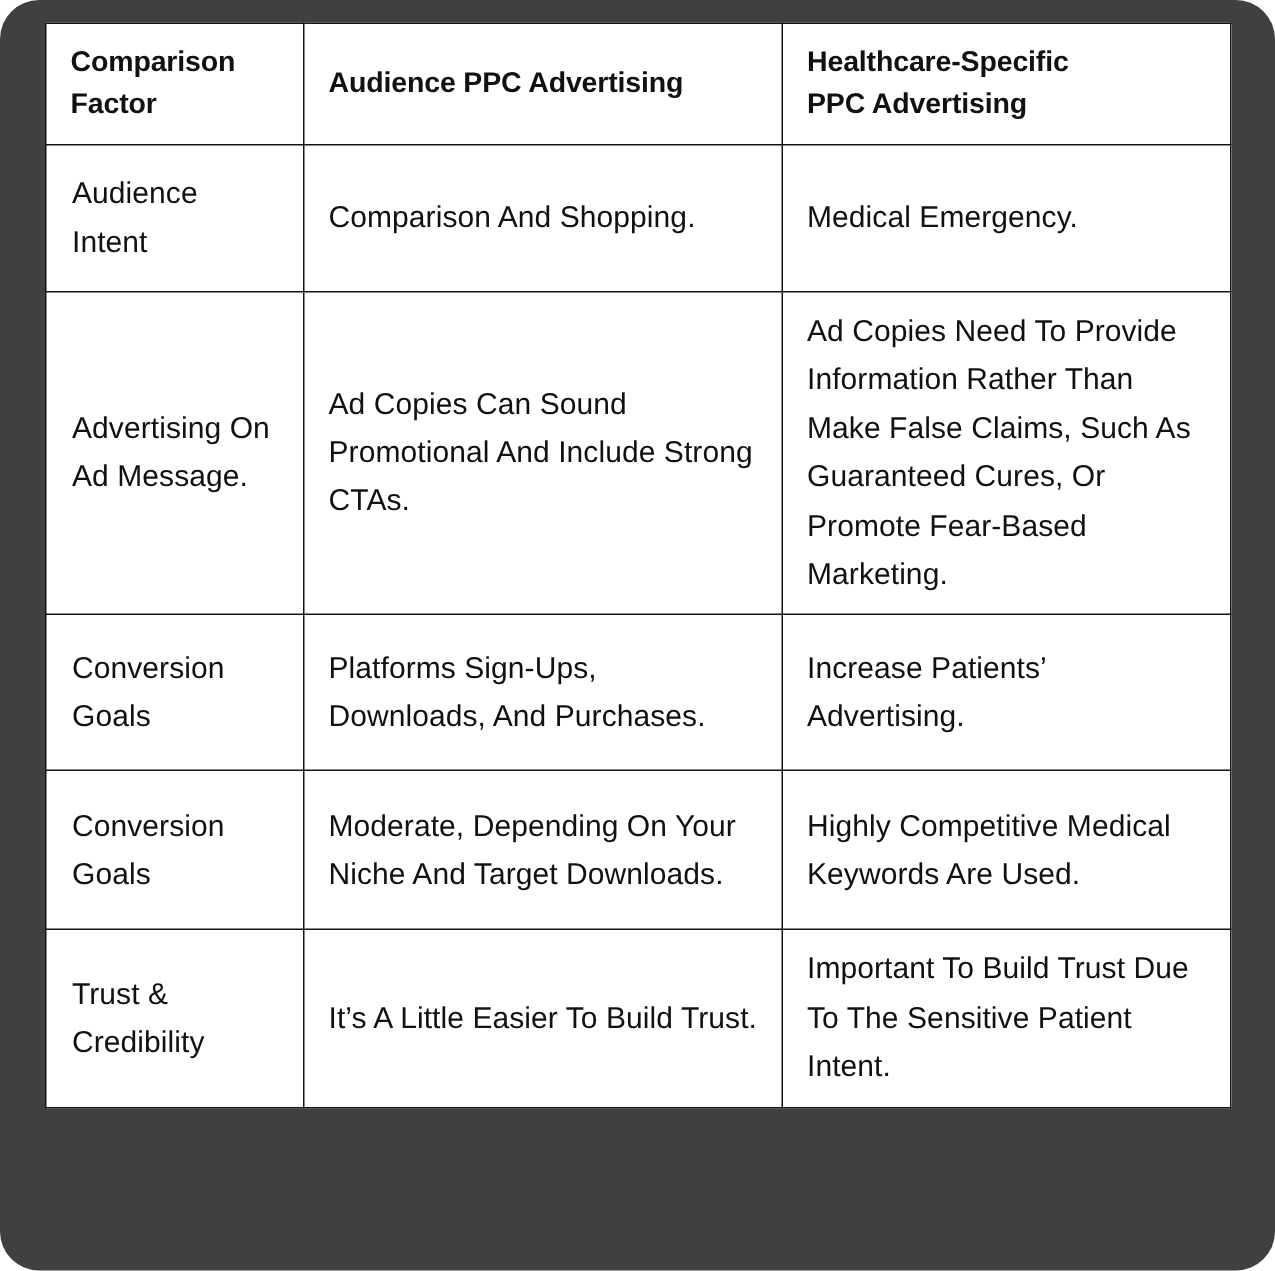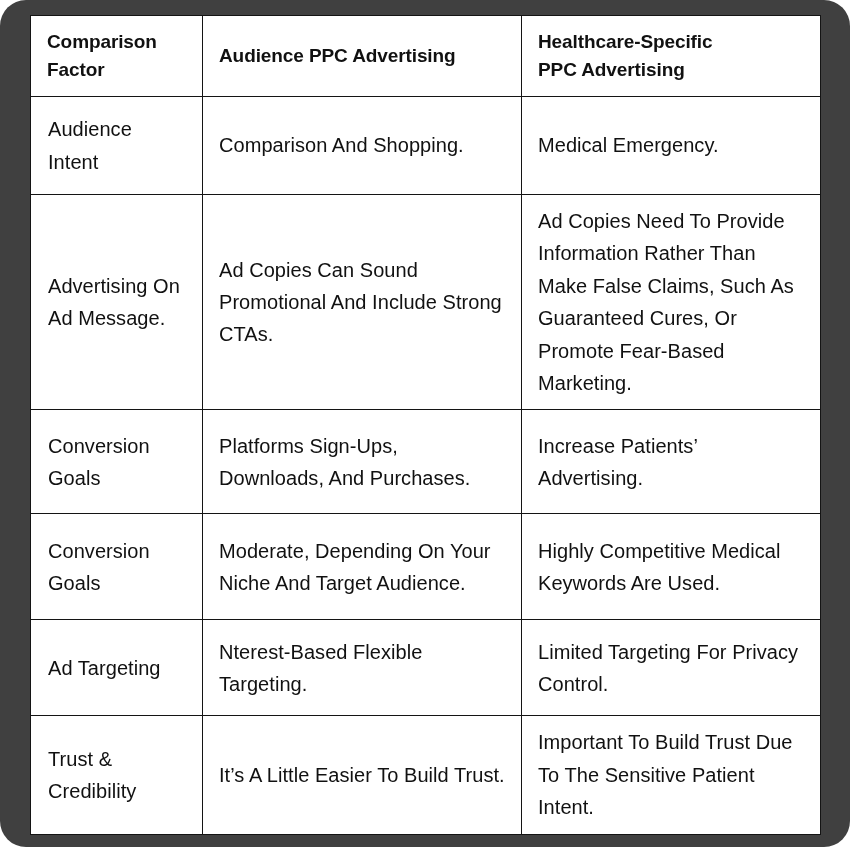--- a/index.html
+++ b/index.html
@@ -115,27 +115,22 @@
           <td>Ad Copies Can Sound Promotional And Include Strong CTAs.</td>
           <td>Ad Copies Need To Provide Information Rather Than Make False Claims, Such As Guaranteed Cures, Or Promote Fear-Based Marketing.</td>
         </tr>
         <tr data-row="3">
           <td class="factor">Conversion Goals</td>
           <td>Platforms Sign-Ups, Downloads, And Purchases.</td>
           <td>Increase Patients’ Advertising.</td>
         </tr>
         <tr data-row="4">
           <td class="factor">Conversion Goals</td>
-          <td>Moderate, Depending On Your Niche And Target Audience.</td>
+          <td>Moderate, Depending On Your Niche And Target Downloads.</td>
           <td>Highly Competitive Medical Keywords Are Used.</td>
-        </tr>
-        <tr data-row="5">
-          <td class="factor">Ad Targeting</td>
-          <td>Nterest-Based Flexible Targeting.</td>
-          <td>Limited Targeting For Privacy Control.</td>
         </tr>
         <tr data-row="7">
           <td class="factor">Trust &amp; Credibility</td>
           <td>It’s A Little Easier To Build Trust.</td>
           <td>Important To Build Trust Due To The Sensitive Patient Intent.</td>
         </tr>
 
       </tbody>
     </table>
   </div>

